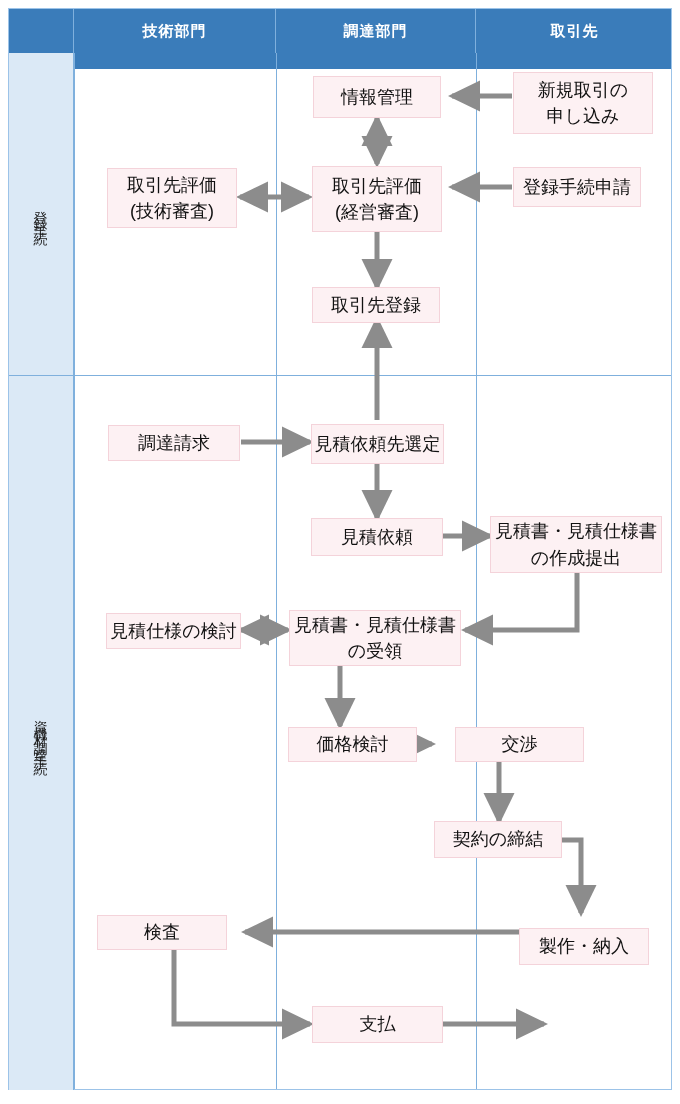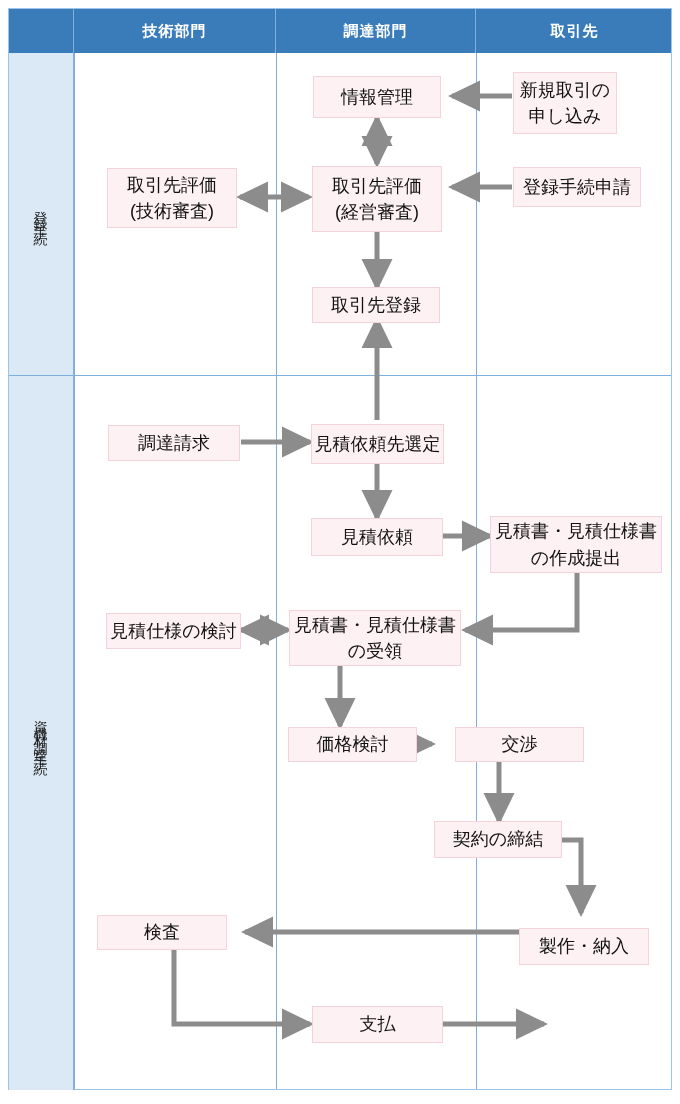--- a/index.html
+++ b/index.html
@@ -19,21 +19,21 @@
   
   .lane-table {
     position: absolute;
     left: 8px; top: 8px;
     width: 664px; height: 1082px;
     border: 1px solid #9cc3e8;
   }
   .header-row {
     position: absolute;
     left: 0; top: 0;
-    width: 100%; height: 44px;
+    width: 100%; height: 60px;
     background: #3a7cba;
   }
   .header-corner {
     position: absolute;
     left: 0; top: 0;
     width: 65px; height: 44px;
     background: #3a7cba;
     border-right: 1px solid #7fb0dd;
   }
   .header-cell {
@@ -187,21 +187,21 @@
       <path d="M174,950 L174,1024 L310,1024" marker-end="url(#ah)"></path>
 
       <line x1="443" y1="1024" x2="544" y2="1024" marker-end="url(#ah)"></line>
     </g>
   </svg>
 
   <div class="node" style="left:313px; top:76px;  width:128px; height:42px;">
     <span class="ln">情報管理</span>
   </div>
 
-  <div class="node" style="left:513px; top:72px;  width:104px; height:62px;">
+  <div class="node" style="left:513px; top:72px;  width:140px; height:62px;">
     <span class="ln">新規取引の</span>
     <span class="ln">申し込み</span>
   </div>
 
   <div class="node" style="left:107px; top:168px; width:130px; height:60px;">
     <span class="ln">取引先評価</span>
     <span class="ln">(技術審査)</span>
   </div>
 
   <div class="node" style="left:312px; top:166px; width:130px; height:66px;">

